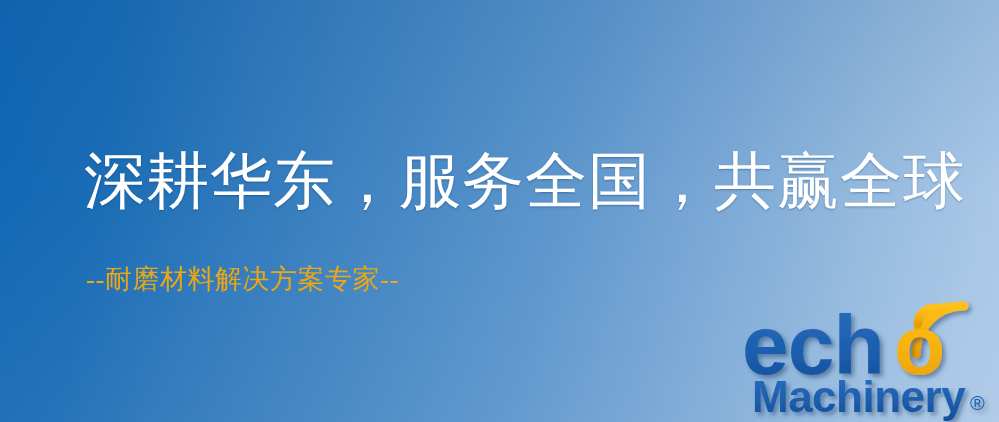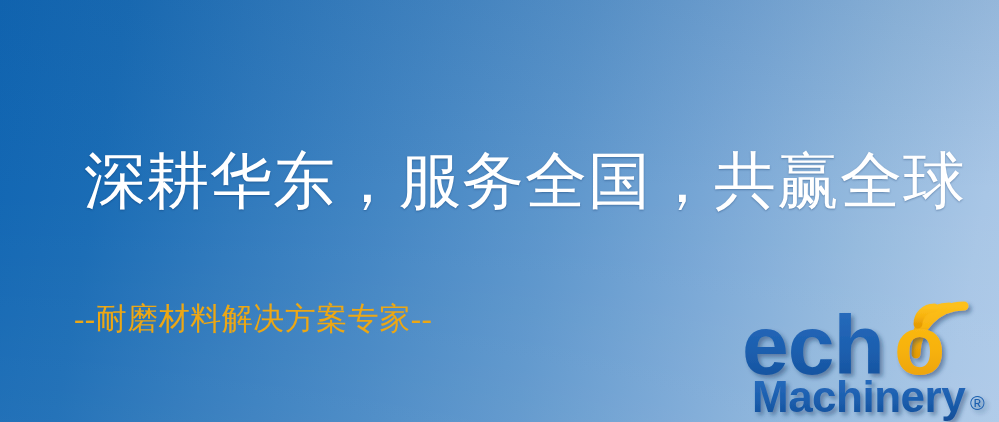--- a/index.html
+++ b/index.html
@@ -45,30 +45,29 @@
     line-height: 1.0;
     color: #ffffff;
     letter-spacing: 1px;
     white-space: nowrap;
     text-shadow: 0 1px 2px rgba(0,40,90,0.35);
     z-index: 3;
   }
 
   .subtitle {
     position: absolute;
-    left: 74px;
+    left: 86px;
     top: 266px;
     font-family: "Liberation Serif", "DejaVu Serif", serif;
-    font-size: 31px;
+    font-size: 27px;
     line-height: 1.0;
     color: #eca714;
     letter-spacing: 0.5px;
     white-space: nowrap;
     z-index: 3;
-    margin-top: 37px;
   }
 
   
   .logo {
     position: absolute;
     left: 742px;
     top: 292px;
     width: 258px;
     height: 130px;
     z-index: 4;

